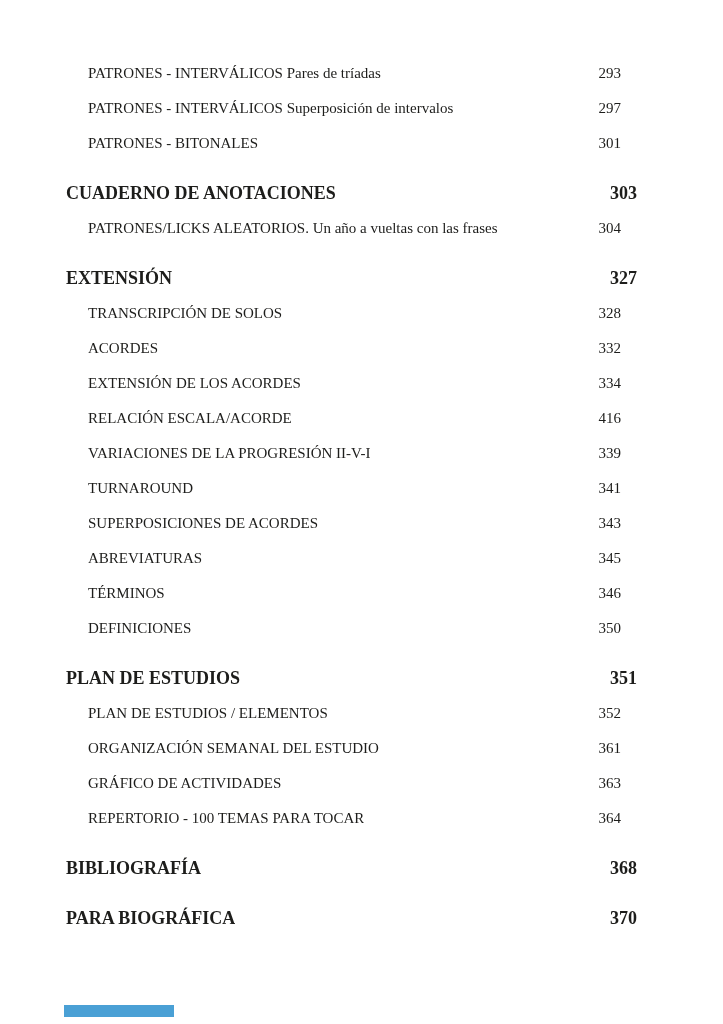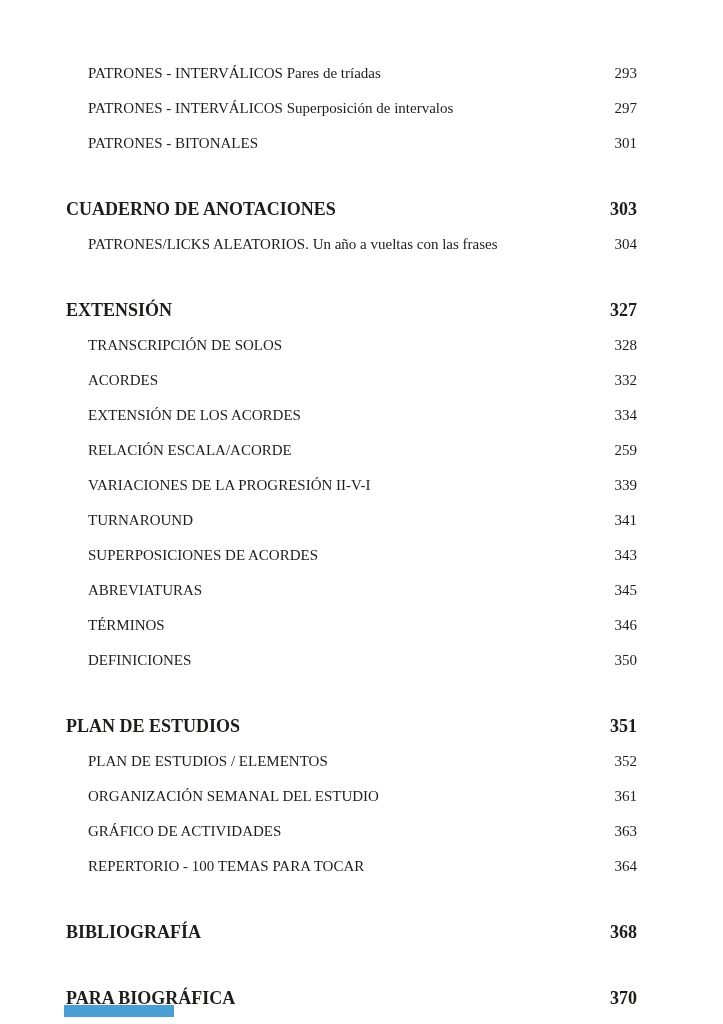--- a/index.html
+++ b/index.html
@@ -34,29 +34,29 @@
     overflow: hidden;
   }
   .row .page-num {
     flex: 0 0 auto;
     padding-left: 12px;
   }
   .row.sub {
     font-size: 15px;
     line-height: 18px;
     height: 18px;
-    margin: 0 0 17px 0;
+    margin: 0 16px 17px 0;
     padding-left: 22px;
   }
   .row.h1 {
     font-size: 18px;
     line-height: 24px;
     height: 24px;
     font-weight: bold;
-    margin: 28px 0 14px 0;
+    margin: 12px 0 14px 0;
     padding-left: 0;
   }
   .row:first-child {
     margin-top: 0;
   }
   .bottom-bar {
     position: absolute;
     left: 64px;
     top: 1005px;
     width: 110px;
@@ -99,21 +99,21 @@
       <div class="row sub">
     <span class="label">ACORDES</span>
     <span class="page-num">332</span>
   </div>
       <div class="row sub">
     <span class="label">EXTENSIÓN DE LOS ACORDES</span>
     <span class="page-num">334</span>
   </div>
       <div class="row sub">
     <span class="label">RELACIÓN ESCALA/ACORDE</span>
-    <span class="page-num">259</span>
+    <span class="page-num">416</span>
   </div>
       <div class="row sub">
     <span class="label">VARIACIONES DE LA PROGRESIÓN II-V-I</span>
     <span class="page-num">339</span>
   </div>
       <div class="row sub">
     <span class="label">TURNAROUND</span>
     <span class="page-num">341</span>
   </div>
       <div class="row sub">

